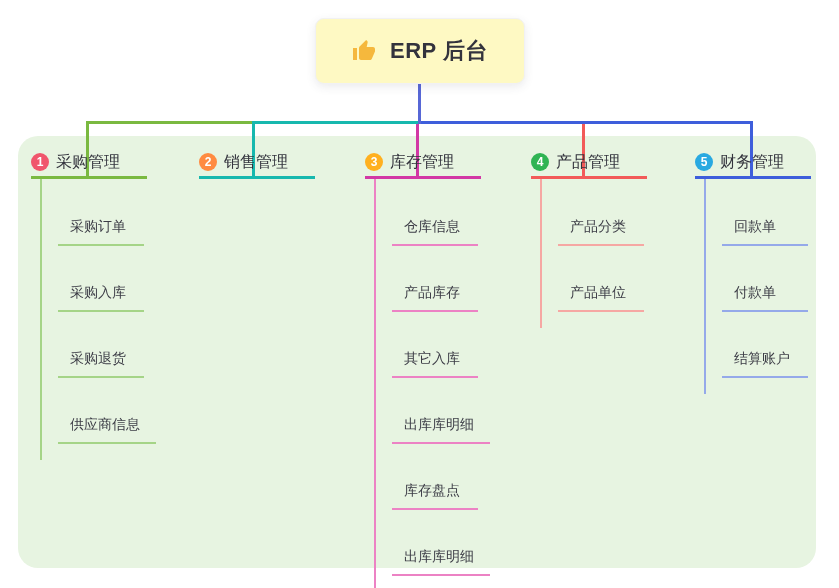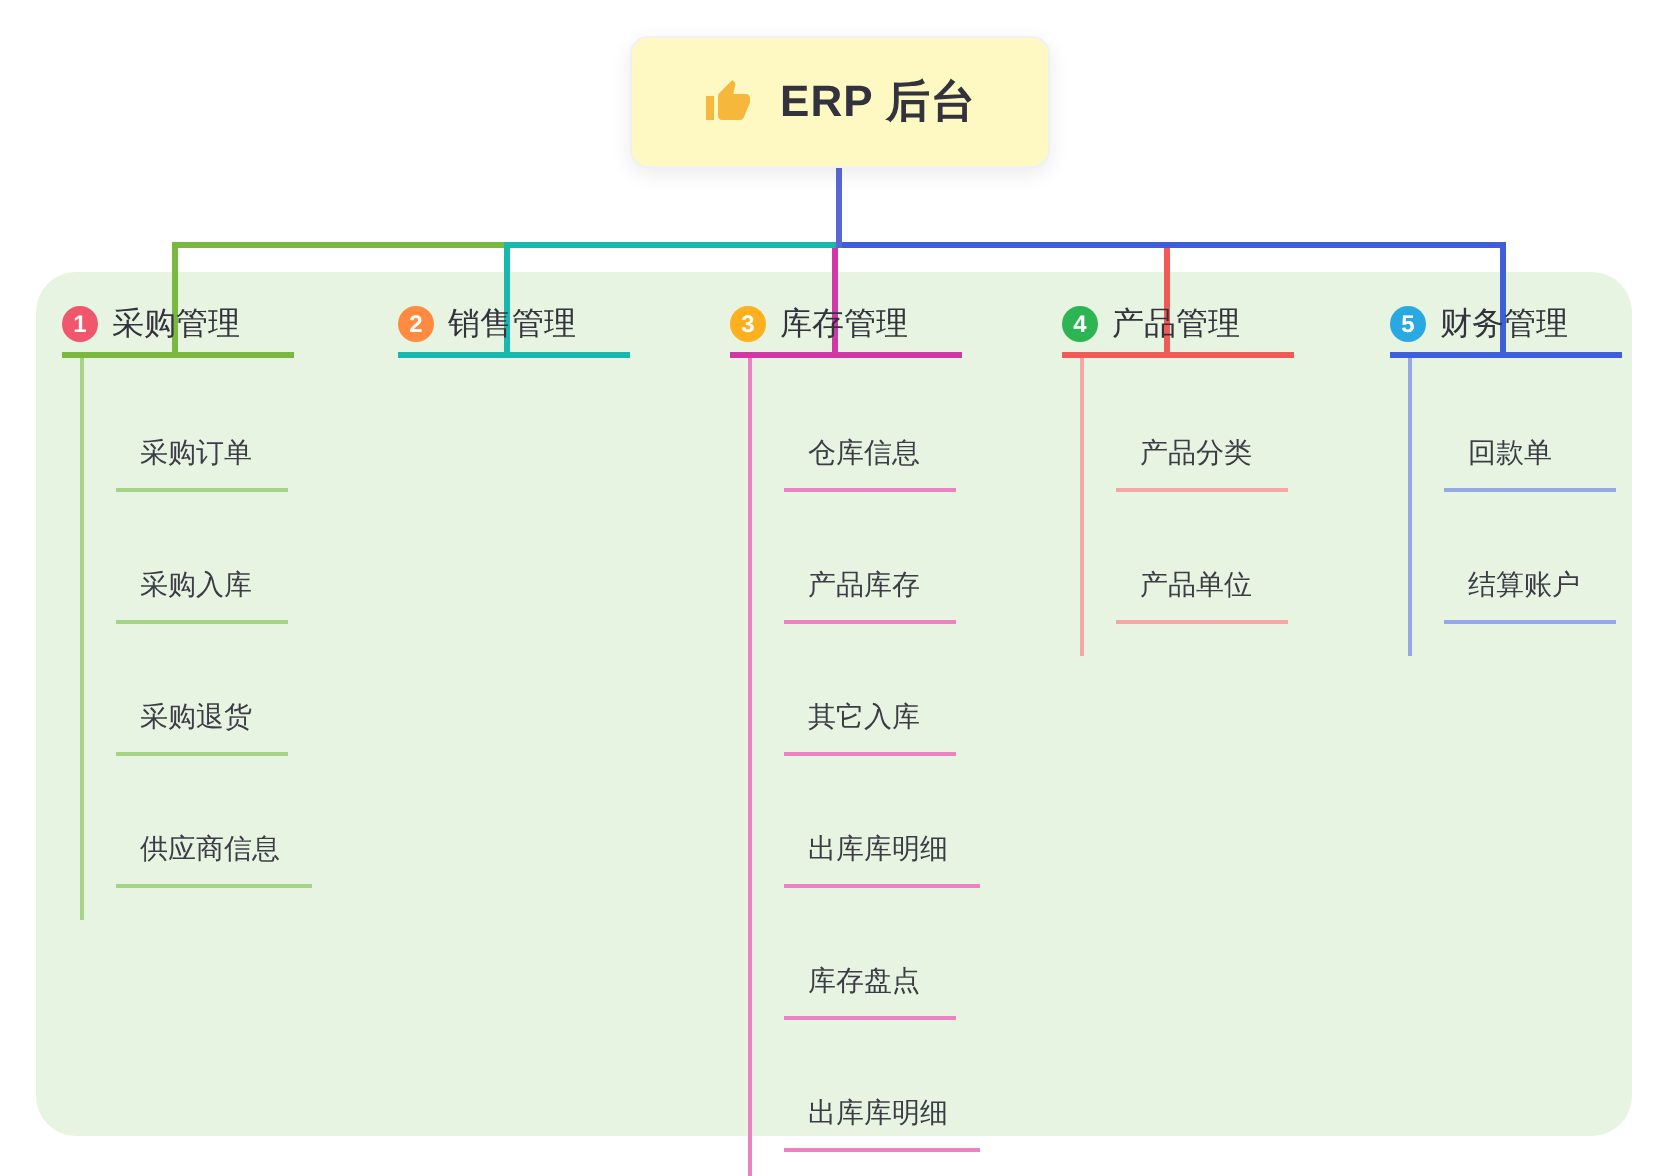--- a/index.html
+++ b/index.html
@@ -140,17 +140,18 @@
     </ul>
   </section>
 
   <section class="branch pos-4" style="--main: #3E5EDB; --light: #95A9E9; --badge: #29A9E1;">
     <header class="branch-head">
       <span class="badge">5</span>
       <span class="branch-label">财务管理</span>
     </header>
     <ul class="children">
       <li>回款单</li>
+      <li>付款单</li>
       <li>结算账户</li>
     </ul>
   </section>
 
 </div>
 
 </body></html>

